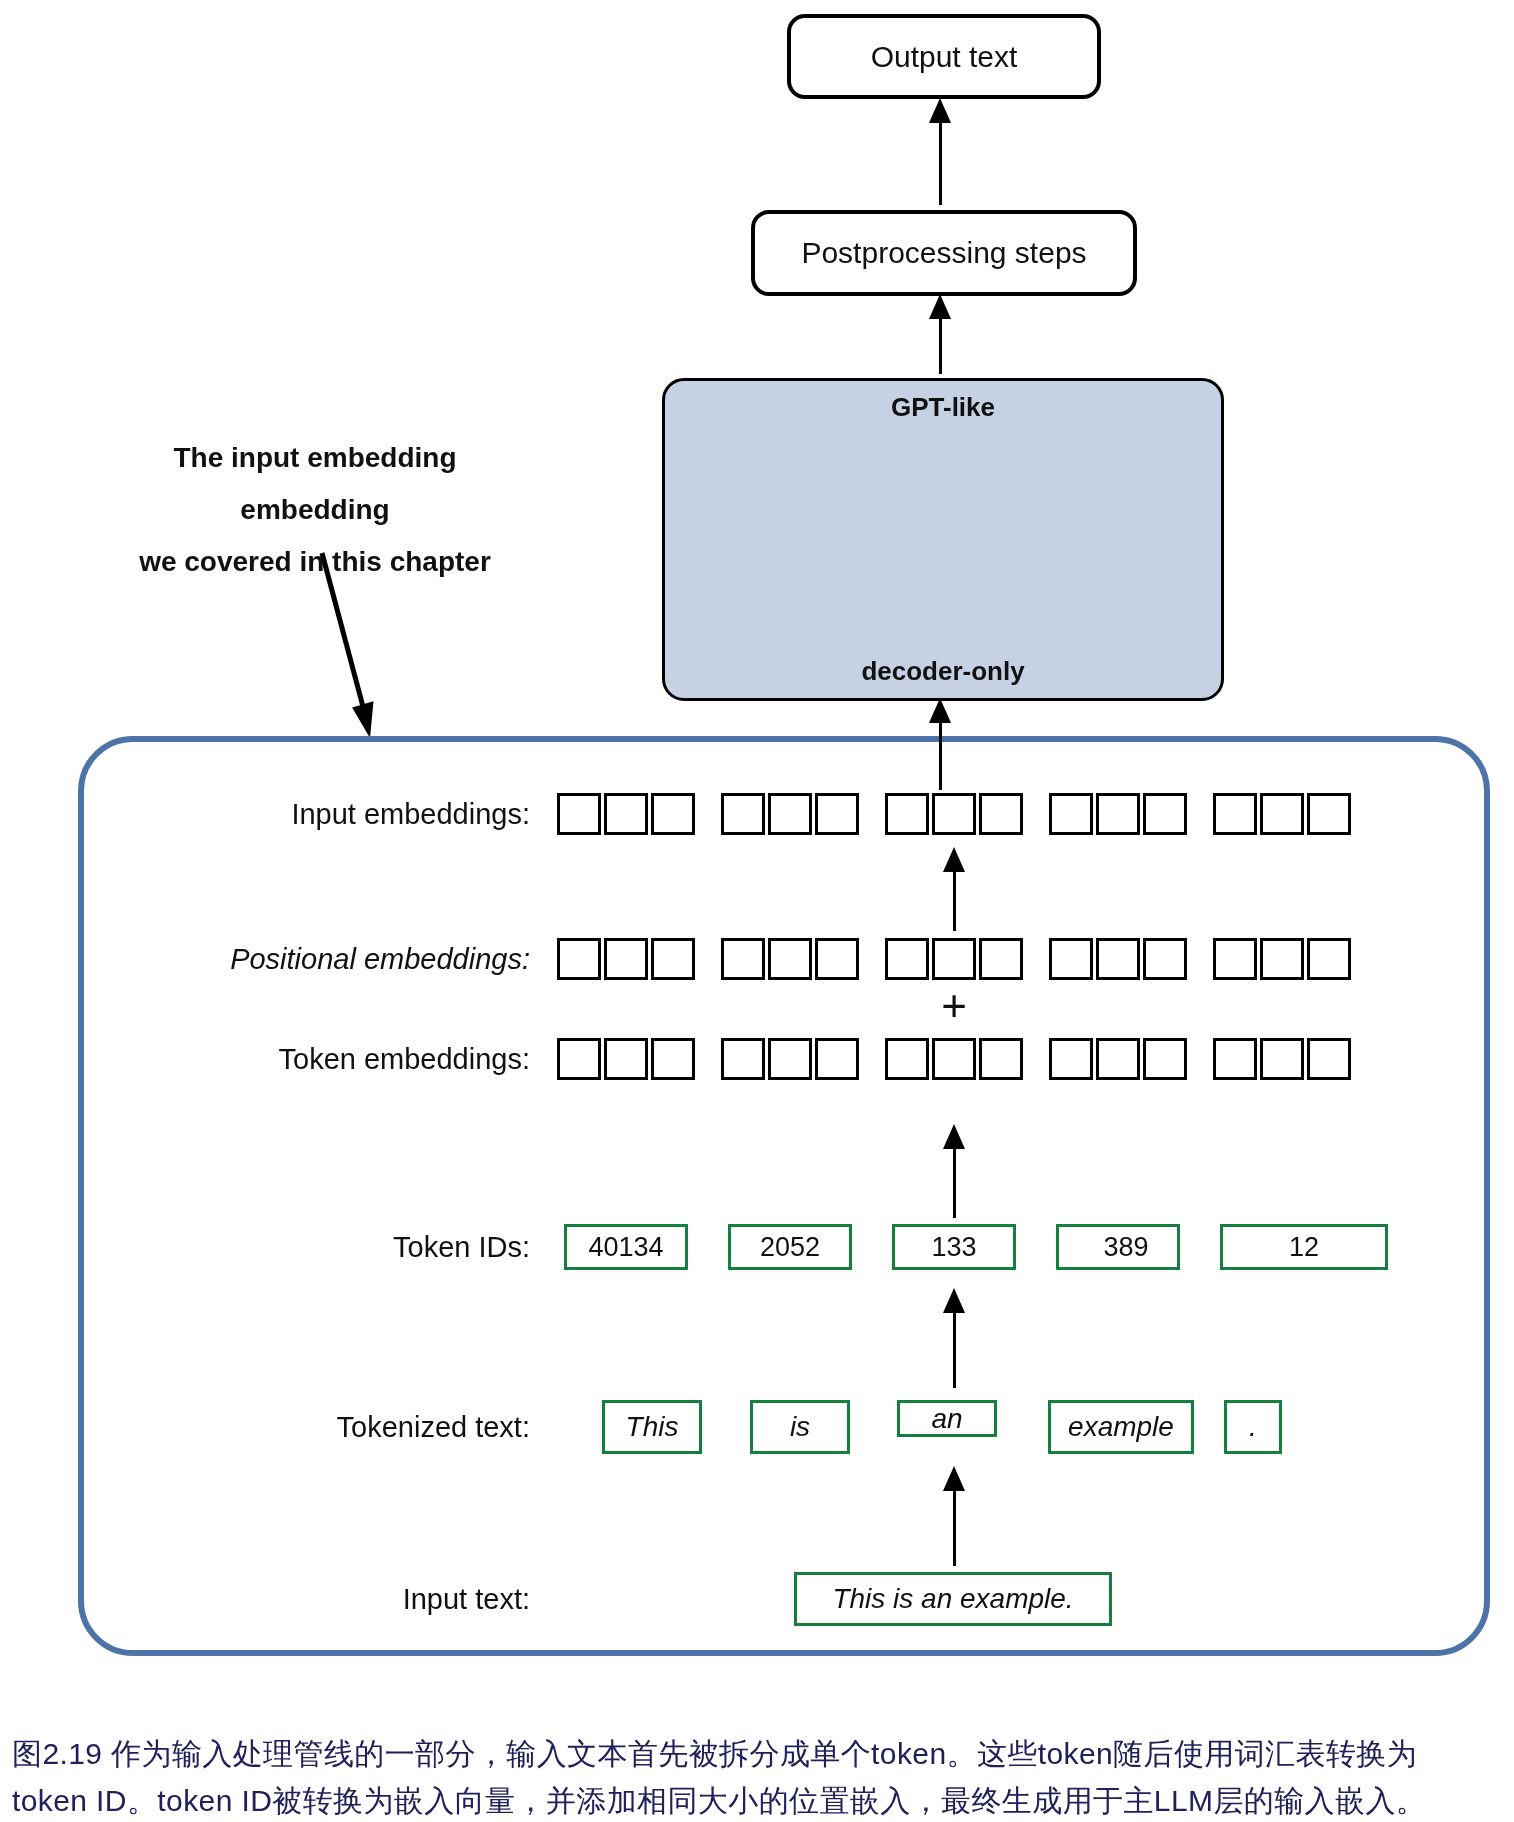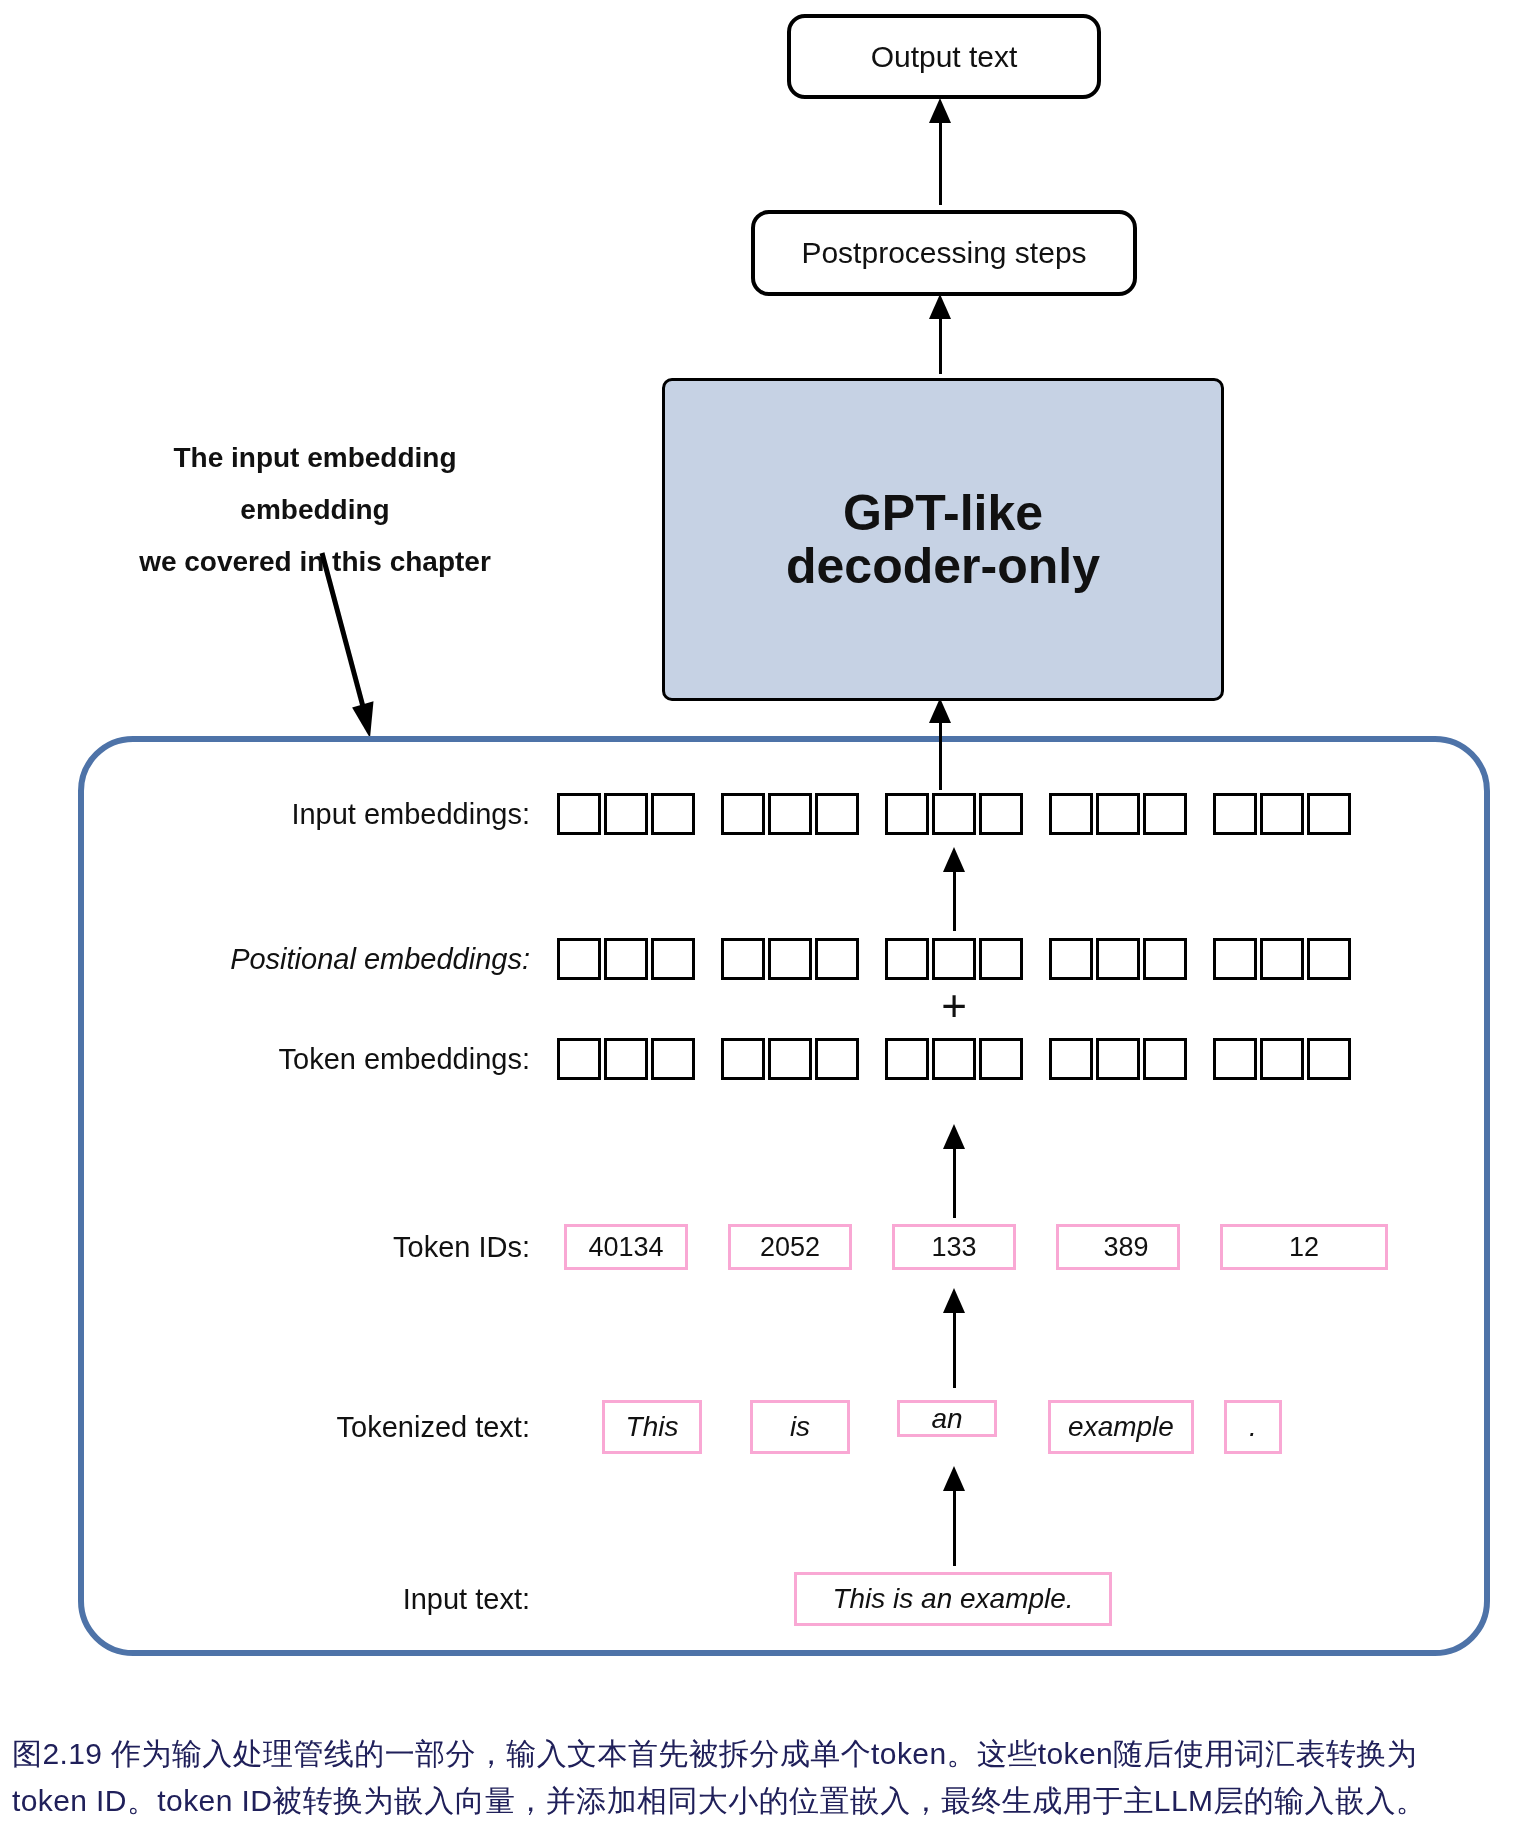--- a/index.html
+++ b/index.html
@@ -3,22 +3,22 @@
 <meta charset="utf-8">
 <style>
   html,body{margin:0;padding:0;background:#fff;}
   body{position:relative;width:1514px;height:1822px;overflow:hidden;
        font-family:"Liberation Sans",sans-serif;color:#111;}
 
   
   .node{position:absolute;background:#fff;border:3px solid #000;
         display:flex;align-items:center;justify-content:center;}
   .pill{border-radius:18px;border-width:4px;font-size:30px;}
-  .gpt{border-radius:10px;background:#c6d2e4;flex-direction:column;
-       font-weight:bold;font-size:50px;line-height:53px;text-align:center;}
+  .gpt{border-radius:22px;background:#c6d2e4;flex-direction:column;
+       font-weight:bold;font-size:26px;line-height:53px;text-align:center;justify-content:space-between;}
 
   
   .container-frame{position:absolute;left:78px;top:736px;width:1412px;height:920px;
         border:6px solid #4e73a8;border-radius:55px;background:#fff;box-sizing:border-box;}
 
   
   .arrow-up{position:absolute;display:flex;flex-direction:column;align-items:center;width:24px;}
   .arrow-up .head{width:0;height:0;border-left:11px solid transparent;
         border-right:11px solid transparent;border-bottom:25px solid #000;}
   .arrow-up .shaft{width:3px;flex:1;background:#000;}
@@ -26,21 +26,21 @@
   
   .row-label{position:absolute;left:0;width:530px;text-align:right;
         font-size:29px;height:42px;line-height:42px;}
 
   
   .sq-row{position:absolute;left:557px;display:flex;gap:26px;}
   .sq-group{display:flex;gap:3px;}
   .sq-cell{width:44px;height:42px;border:3px solid #000;background:#fff;box-sizing:border-box;}
 
   
-  .tok{position:absolute;background:#fff;border:3px solid #f9a8d4;box-sizing:border-box;
+  .tok{position:absolute;background:#fff;border:3px solid #15803d;box-sizing:border-box;
        display:flex;align-items:center;justify-content:center;font-size:27px;}
   .ital{font-style:italic;font-size:28px;}
 
   .plus{position:absolute;font-size:44px;font-weight:normal;width:60px;text-align:center;}
 
   
   .annot{position:absolute;left:95px;top:432px;width:440px;text-align:center;
          font-weight:bold;font-size:28px;line-height:52px;}
   .annot-arrow{position:absolute;left:300px;top:548px;}
 

